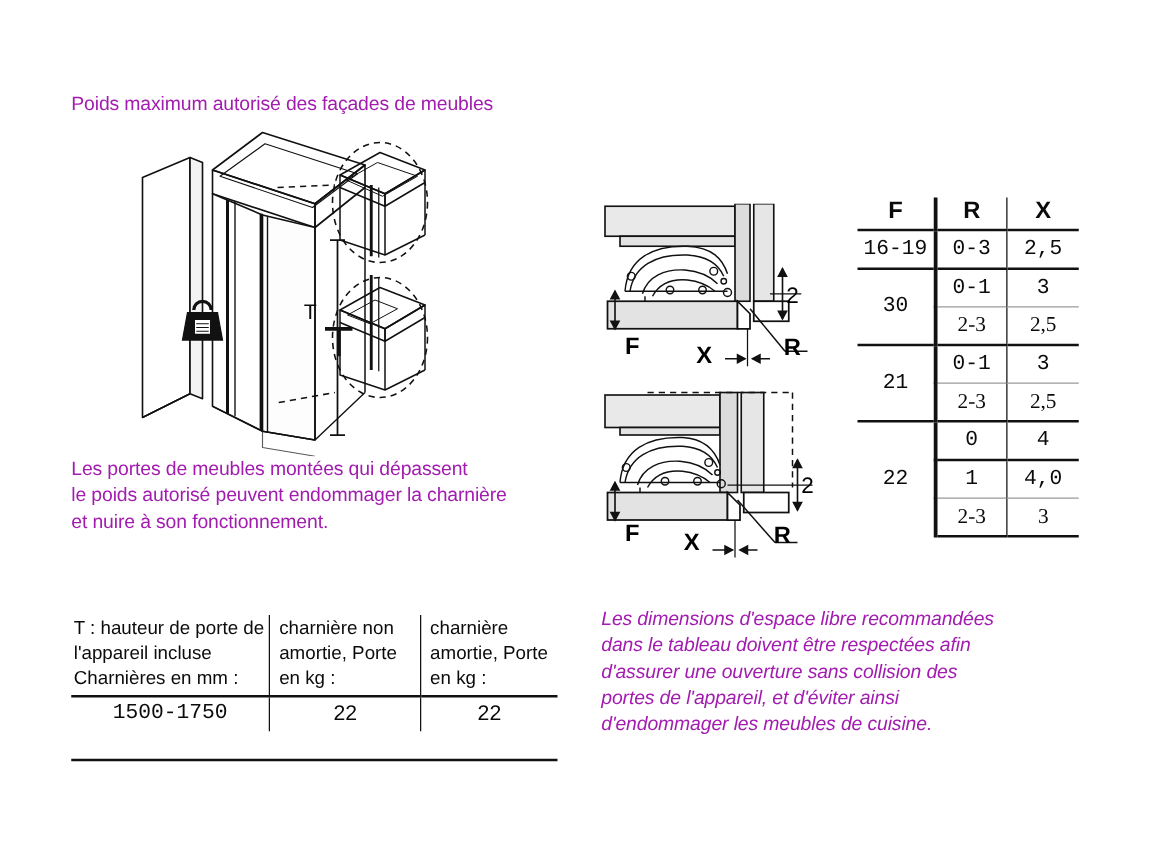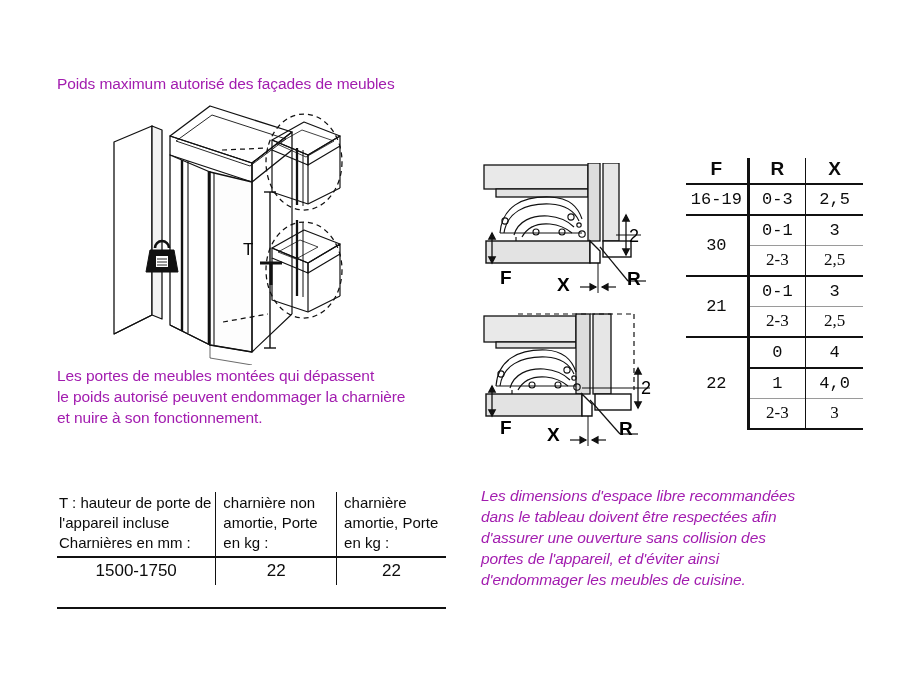--- a/index.html
+++ b/index.html
@@ -73,21 +73,21 @@
     border-left: none;
     padding-left: 2px;
   }
   #weight-table tr.head-row td { padding-bottom: 3px; }
   #weight-table tr.data-row td {
     text-align: center;
     padding: 3px 0 4px 0;
     font-size: 17px;
     border-top: 2.2px solid #111;
   }
-  #weight-table tr.data-row td:first-child { border-left: none; }
+  #weight-table tr.data-row td:first-child { border-left: none; font-family: Liberation Mono, monospace; }
   #weight-table .wt-c1 { width: 165px; }
   #weight-table .wt-c2 { width: 118px; }
   #weight-table .wt-c3 { width: 106px; }
   #weight-table-underline {
     position: absolute;
     left: 57px;
     top: 607px;
     width: 389px;
     height: 2.2px;
     background: #111;

